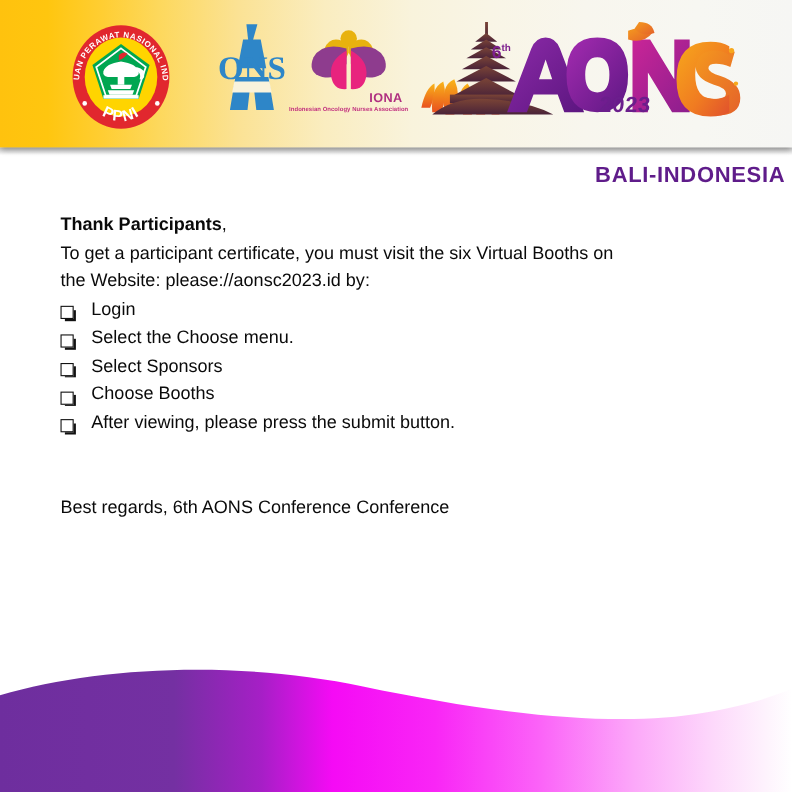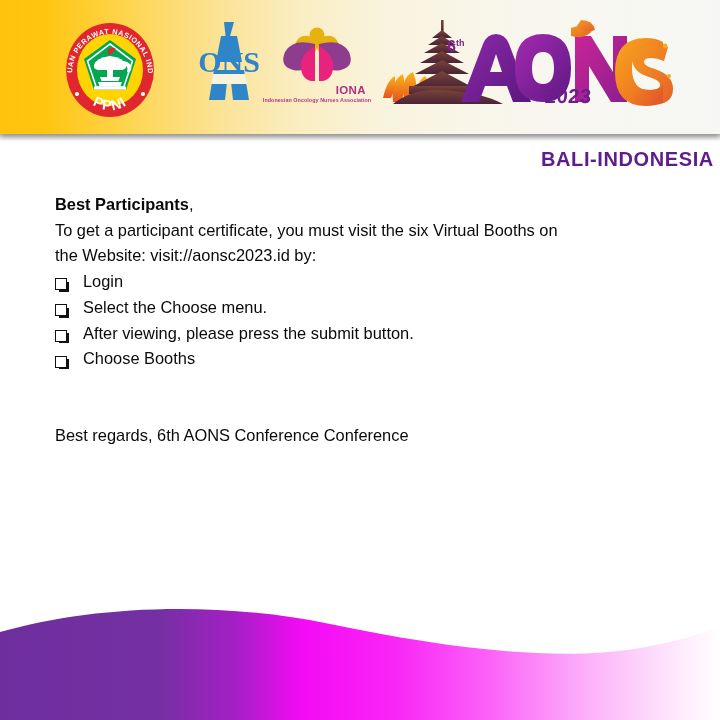--- a/index.html
+++ b/index.html
@@ -312,42 +312,46 @@
         <div id="aonsc-2023">2023</div>
         <div id="aonsc-bali">BALI-INDONESIA</div>
       </div>
 
     </div>
   </div>
   <div id="banner-shadow-strip"></div>
 
   <div id="body-text">
 
-    <p><span class="greet-bold">Best Participants</span><span>,</span></p>
+    <p><span class="greet-bold">Thank Participants</span><span>,</span></p>
 
     <p>To get a participant certificate, you must visit the six Virtual Booths on</p>
 
-    <p><span>the Website: </span><span>visit://aonsc2023.id</span><span> by:</span></p>
+    <p><span>the Website: </span><span>please://aonsc2023.id</span><span> by:</span></p>
 
     <ul class="bullet-list">
       <li>
         <span class="bullet-box"></span>
         <span>Login</span>
       </li>
       <li>
         <span class="bullet-box"></span>
         <span>Select the Choose menu.</span>
       </li>
       <li>
         <span class="bullet-box"></span>
+        <span>Select Sponsors</span>
+      </li>
+      <li>
+        <span class="bullet-box"></span>
+        <span>Choose Booths</span>
+      </li>
+      <li>
+        <span class="bullet-box"></span>
         <span>After viewing, please press the submit button.</span>
-      </li>
-      <li>
-        <span class="bullet-box"></span>
-        <span>Choose Booths</span>
       </li>
     </ul>
 
     <div class="spacer-line"></div>
     <div class="spacer-line"></div>
     <p>Best regards, 6th AONS Conference Conference</p>
   </div>
 
   <svg id="footer-wave" viewBox="0 0 720 120" preserveAspectRatio="none">
     <defs>

